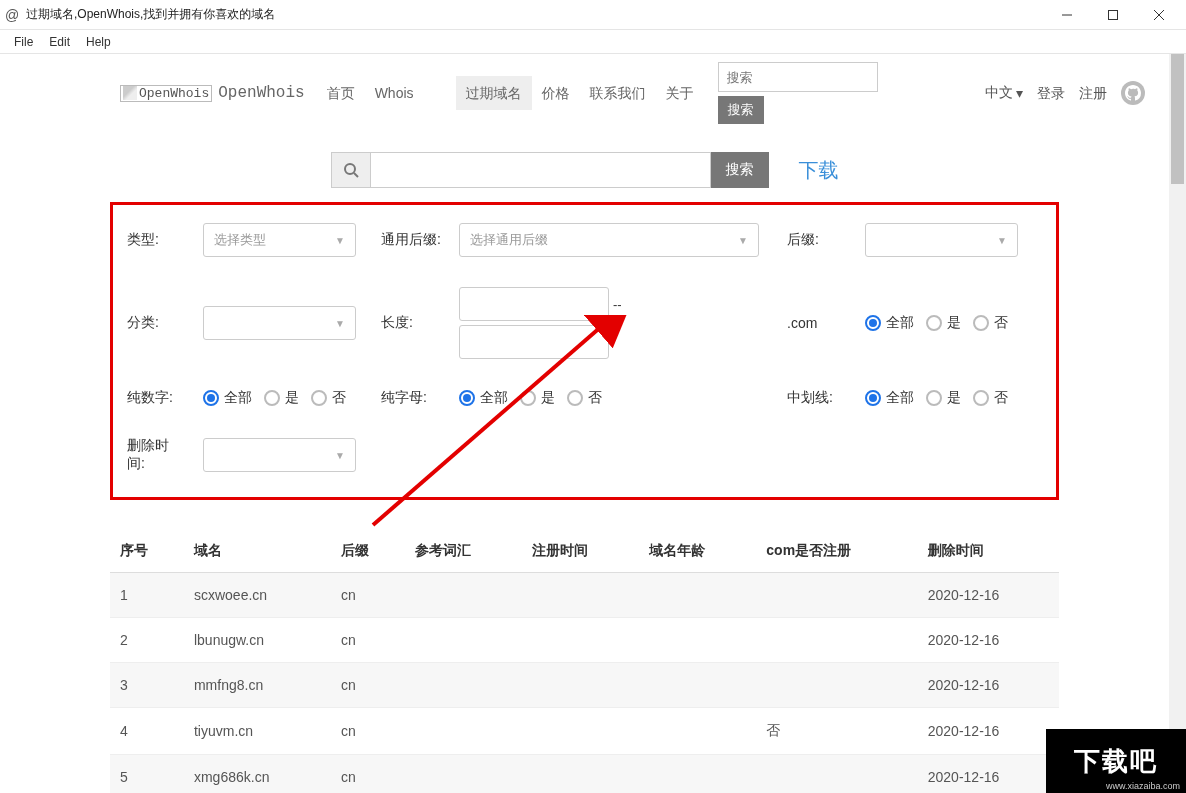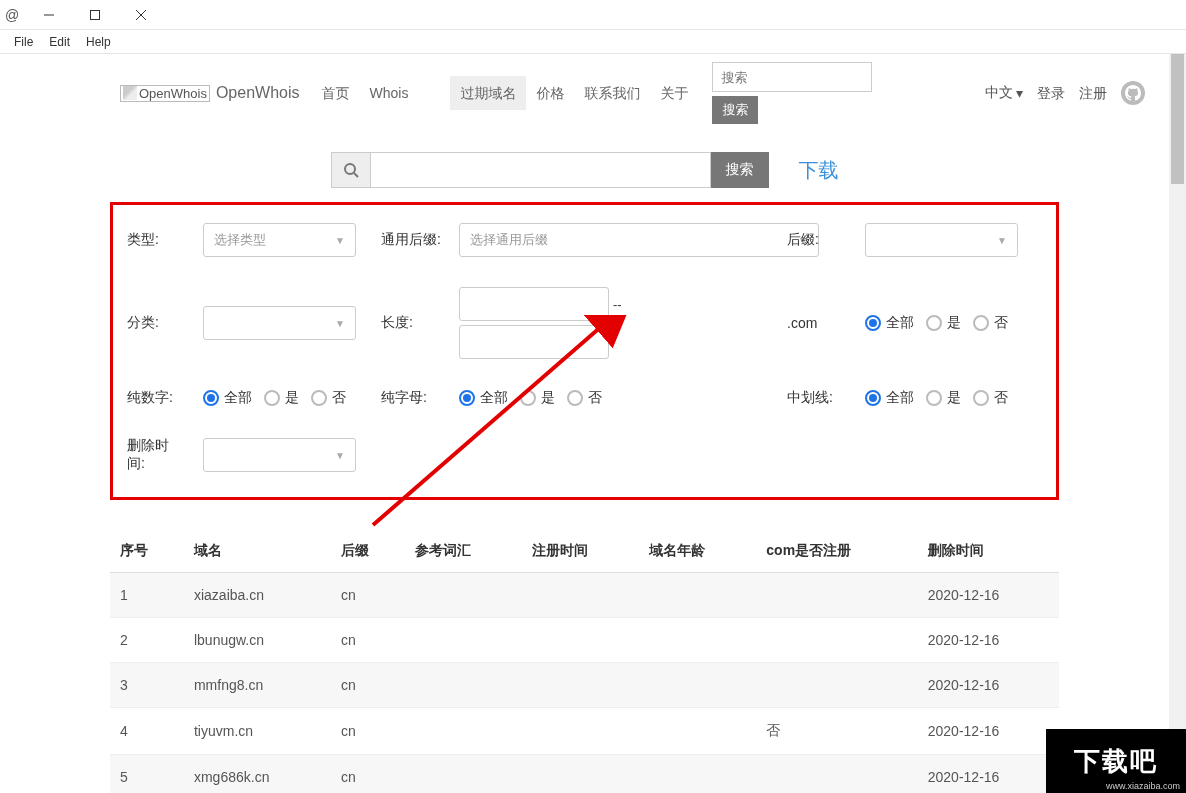--- a/index.html
+++ b/index.html
@@ -15,21 +15,21 @@
 .menubar { height: 24px; display: flex; align-items: center; padding: 0 6px; border-bottom: 1px solid #e5e5e5; font-size: 12px; }
 .menubar .menu-item { padding: 2px 8px; cursor: pointer; }
 
 .viewport { position: relative; height: 739px; overflow: hidden; }
 .scrollbar { position: absolute; right: 0; top: 0; width: 17px; height: 100%; background: #f1f1f1; }
 .scrollbar .thumb { position: absolute; top: 0; left: 2px; width: 13px; height: 130px; background: #c1c1c1; border-radius: 0; }
 
 .page { padding: 0 17px 0 0; }
 
 .topnav { display: flex; align-items: center; padding: 8px 24px 8px 120px; gap: 4px; }
-.brand { display: flex; align-items: center; gap: 4px; }
+.brand { display: flex; align-items: center; gap: 4px; font-family: Liberation Mono, monospace; }
 .brand .logo-box { border: 1px solid #bbb; padding: 0 2px; font-size: 13px; display: flex; align-items: center; gap: 2px; color: #555; }
 .brand .logo-box::before { content: ""; display: inline-block; width: 14px; height: 14px; background: linear-gradient(135deg,#ccc 40%,#eee 60%); }
 .brand .brand-text { font-size: 16px; color: #666; padding-left: 2px; }
 
 .nav-items { display: flex; margin-left: 8px; }
 .nav-item { padding: 8px 10px; font-size: 14px; color: #666; cursor: pointer; text-align: center; line-height: 1.3; }
 .nav-item.active { background: #eee; margin-left: 32px; }
 
 .top-search { display: flex; align-items: flex-start; margin-left: 10px; flex-direction: column; gap: 4px; }
 .top-search input { width: 160px; height: 30px; border: 1px solid #ccc; padding: 0 8px; font-size: 13px; }
@@ -70,20 +70,21 @@
 .table tr.alt td { background: #f7f7f7; }
 
 .watermark { position: absolute; right: 0; bottom: 0; width: 140px; height: 64px; background: #000; color: #fff; font-weight: bold; font-size: 26px; display: flex; align-items: center; justify-content: center; letter-spacing: 2px; }
 .watermark .sub { position: absolute; bottom: 2px; right: 6px; font-size: 9px; letter-spacing: 0; font-weight: normal; color: #ccc; }
 </style>
 </head>
 <body>
 
 <div class="titlebar">
   <span class="app-icon">@</span>
+  <span class="title">过期域名,OpenWhois,找到并拥有你喜欢的域名</span>
   <div class="win-controls">
     <div class="win-btn">
         <svg viewBox="0 0 12 12">
           <line x1="1" y1="6" x2="11" y2="6" stroke="#333" stroke-width="1"></line>
         </svg>
       </div>
     <div class="win-btn">
         <svg viewBox="0 0 12 12">
           <rect x="1.5" y="1.5" width="9" height="9" fill="none" stroke="#333" stroke-width="1"></rect>
         </svg>
@@ -157,21 +158,21 @@
       <div class="filter-box">
         <div class="filter-grid">
 
           <div class="filter-label">类型:</div>
           <div class="select small">
               <span>选择类型</span>
               <span class="caret">▼</span>
             </div>
 
           <div class="filter-label">通用后缀:</div>
-          <div class="select" style="width:360px">
+          <div class="select" style="width:300px">
               <span>选择通用后缀</span>
               <span class="caret">▼</span>
             </div>
 
           <div class="filter-label">后缀:</div>
           <div class="select small">
               <span></span>
               <span class="caret">▼</span>
             </div>
 
@@ -282,21 +283,21 @@
           <th>参考词汇</th>
           <th>注册时间</th>
           <th>域名年龄</th>
           <th>com是否注册</th>
           <th>删除时间</th>
         </tr>
           </thead>
         <tbody id="tbody">
             <tr class="alt">
               <td>1</td>
-              <td>xiazaiba.cn</td>
+              <td>scxwoee.cn</td>
               <td>cn</td>
               <td></td>
               <td></td>
               <td></td>
               <td></td>
               <td>2020-12-16</td>
             </tr>
             <tr>
               <td>2</td>
               <td>lbunugw.cn</td>

